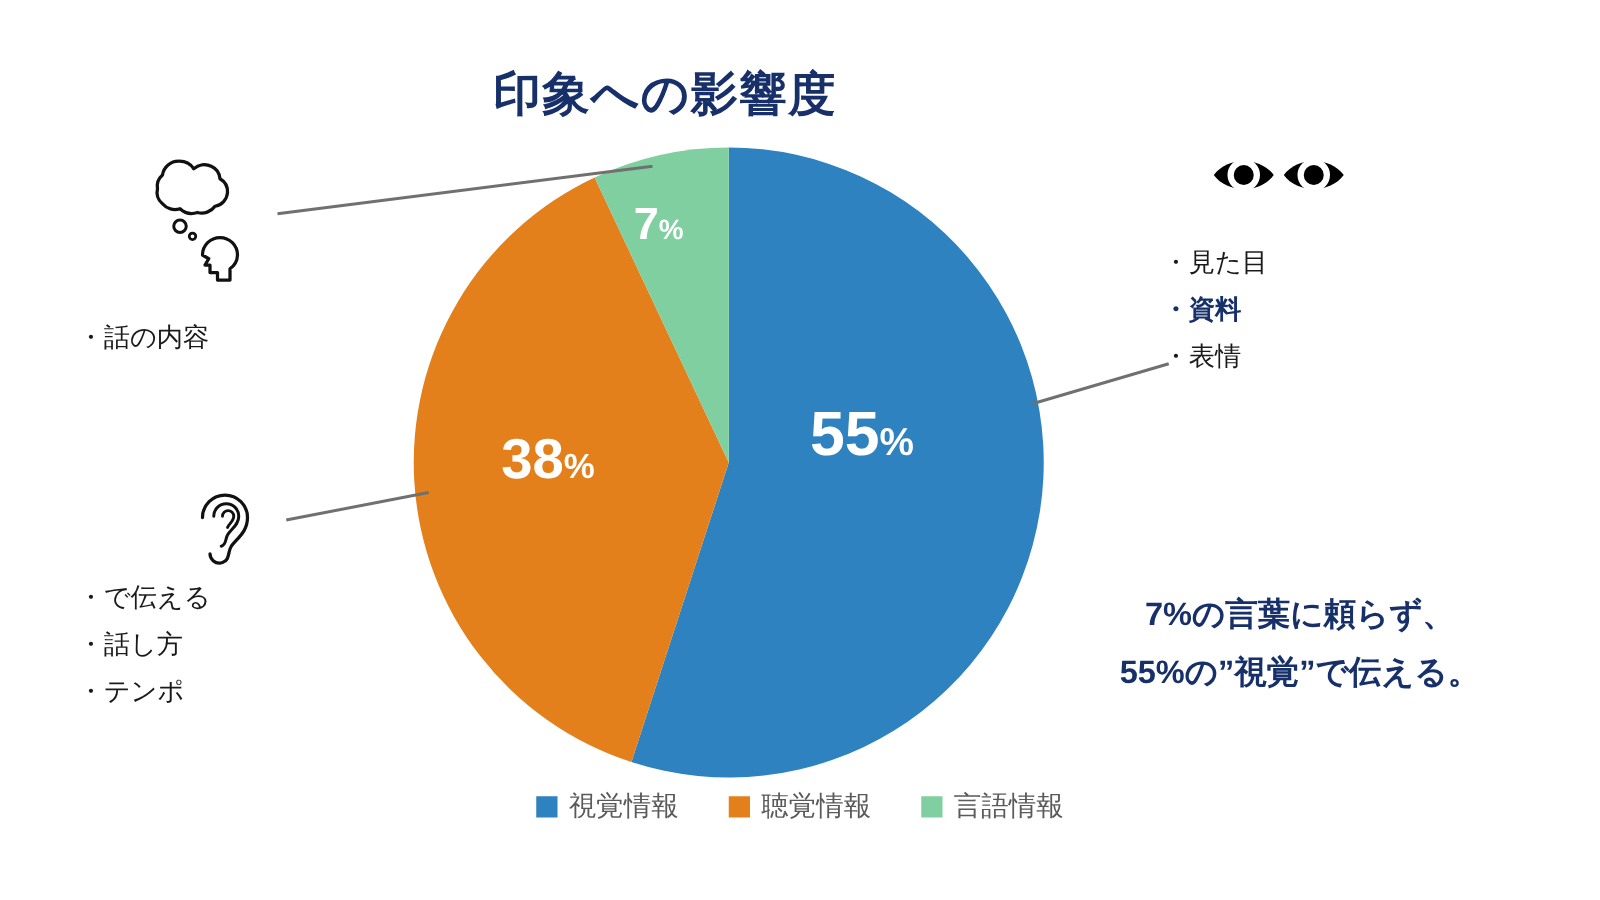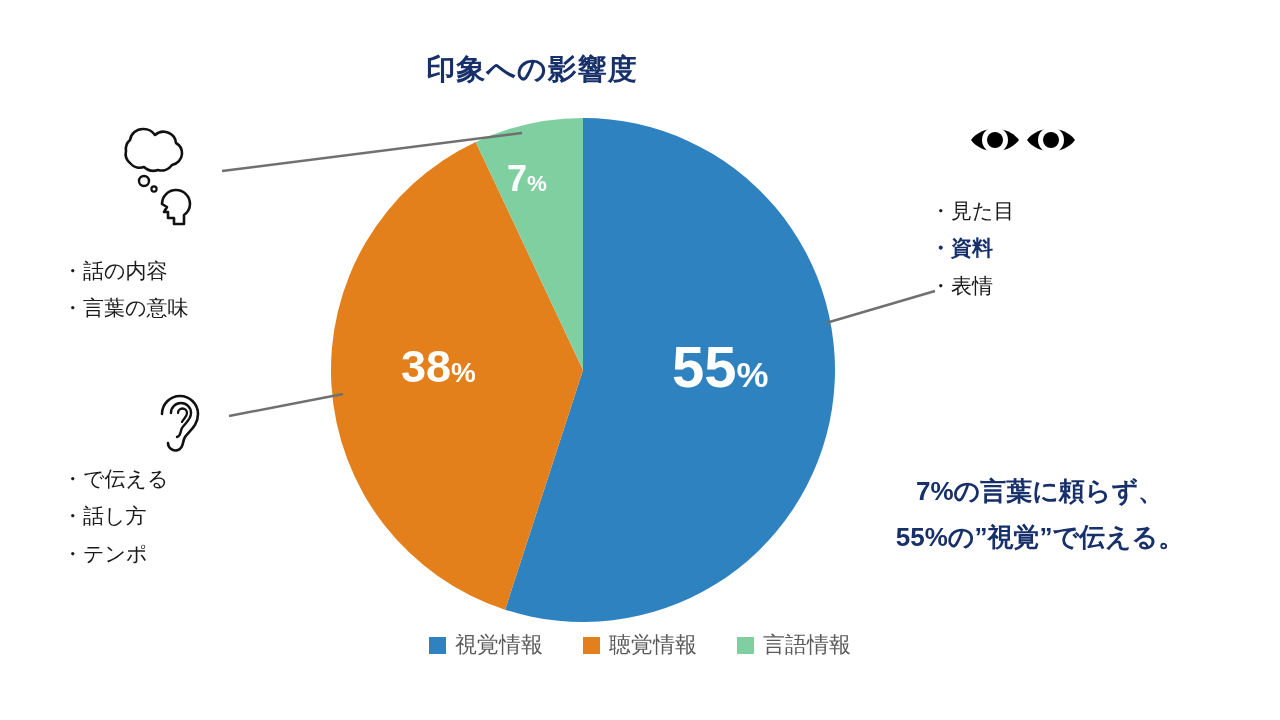--- a/index.html
+++ b/index.html
@@ -23,21 +23,21 @@
     background: #ffffff;
   }
 
   
   #chart-title {
     position: absolute;
     left: 0;
     top: 50px;
     width: 1064px;
     text-align: center;
-    font-size: 29px;
+    font-size: 38px;
     font-weight: bold;
     color: #17306a;
     letter-spacing: 1px;
     white-space: nowrap;
   }
 
   
   #pie-svg {
     position: absolute;
     left: 0;
@@ -52,23 +52,22 @@
     color: #ffffff;
     font-weight: bold;
     white-space: nowrap;
     line-height: 1;
   }
   .slice-label .num { font-size: inherit; }
   .slice-label .pct { font-size: 0.62em; }
 
   #label-visual {
     left: 648px;
-    top: 338px;
-    font-size: 58px;
-    margin-left: 24px;
+    top: 322px;
+    font-size: 50px;
   }
   #label-auditory {
     left: 401px;
     top: 344px;
     font-size: 45px;
   }
   #label-verbal {
     left: 507px;
     top: 161px;
     font-size: 36px;
@@ -203,21 +202,20 @@
       <path d="M27 9 a13 13 0 0 0 0 26 a13 13 0 0 0 0 -26 z" fill="#ffffff"></path>
       <circle cx="27" cy="22" r="8" fill="#000000"></circle>
       <path d="M59 22 C70 7, 96 7, 107 22 C96 37, 70 37, 59 22 Z" fill="#000000"></path>
       <path d="M83 9 a13 13 0 0 0 0 26 a13 13 0 0 0 0 -26 z" fill="#ffffff"></path>
       <circle cx="83" cy="22" r="8" fill="#000000"></circle>
     </svg>
   </div>
 
   <div class="bullet-list" id="left-top-list">
     <span class="row"><span>・</span><span>話の内容</span></span>
-    <span class="row"><span>・</span><span>言葉の意味</span></span>
   </div>
 
   <div class="bullet-list" id="left-bottom-list">
     <span class="row"><span>・</span><span>で伝える</span></span>
     <span class="row"><span>・</span><span>話し方</span></span>
     <span class="row"><span>・</span><span>テンポ</span></span>
   </div>
 
   <div class="bullet-list" id="right-list">
     <span class="row"><span>・</span><span>見た目</span></span>

